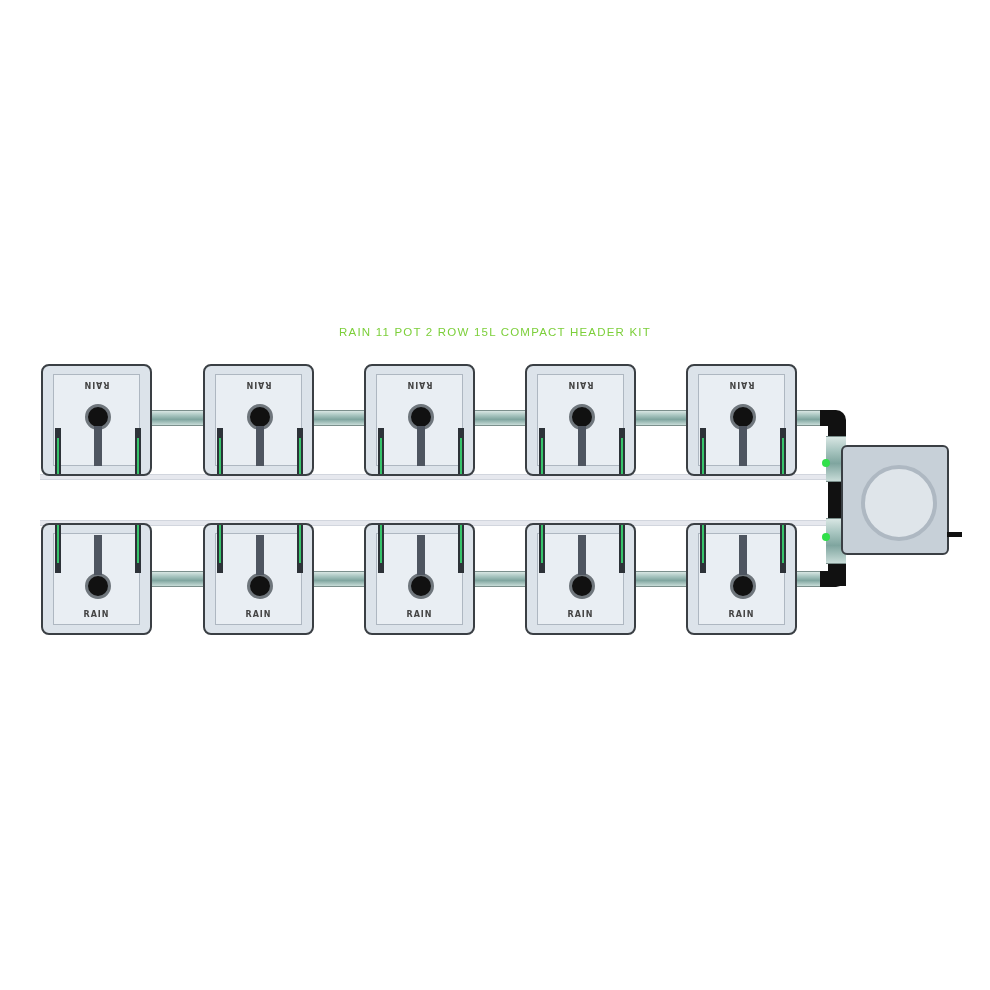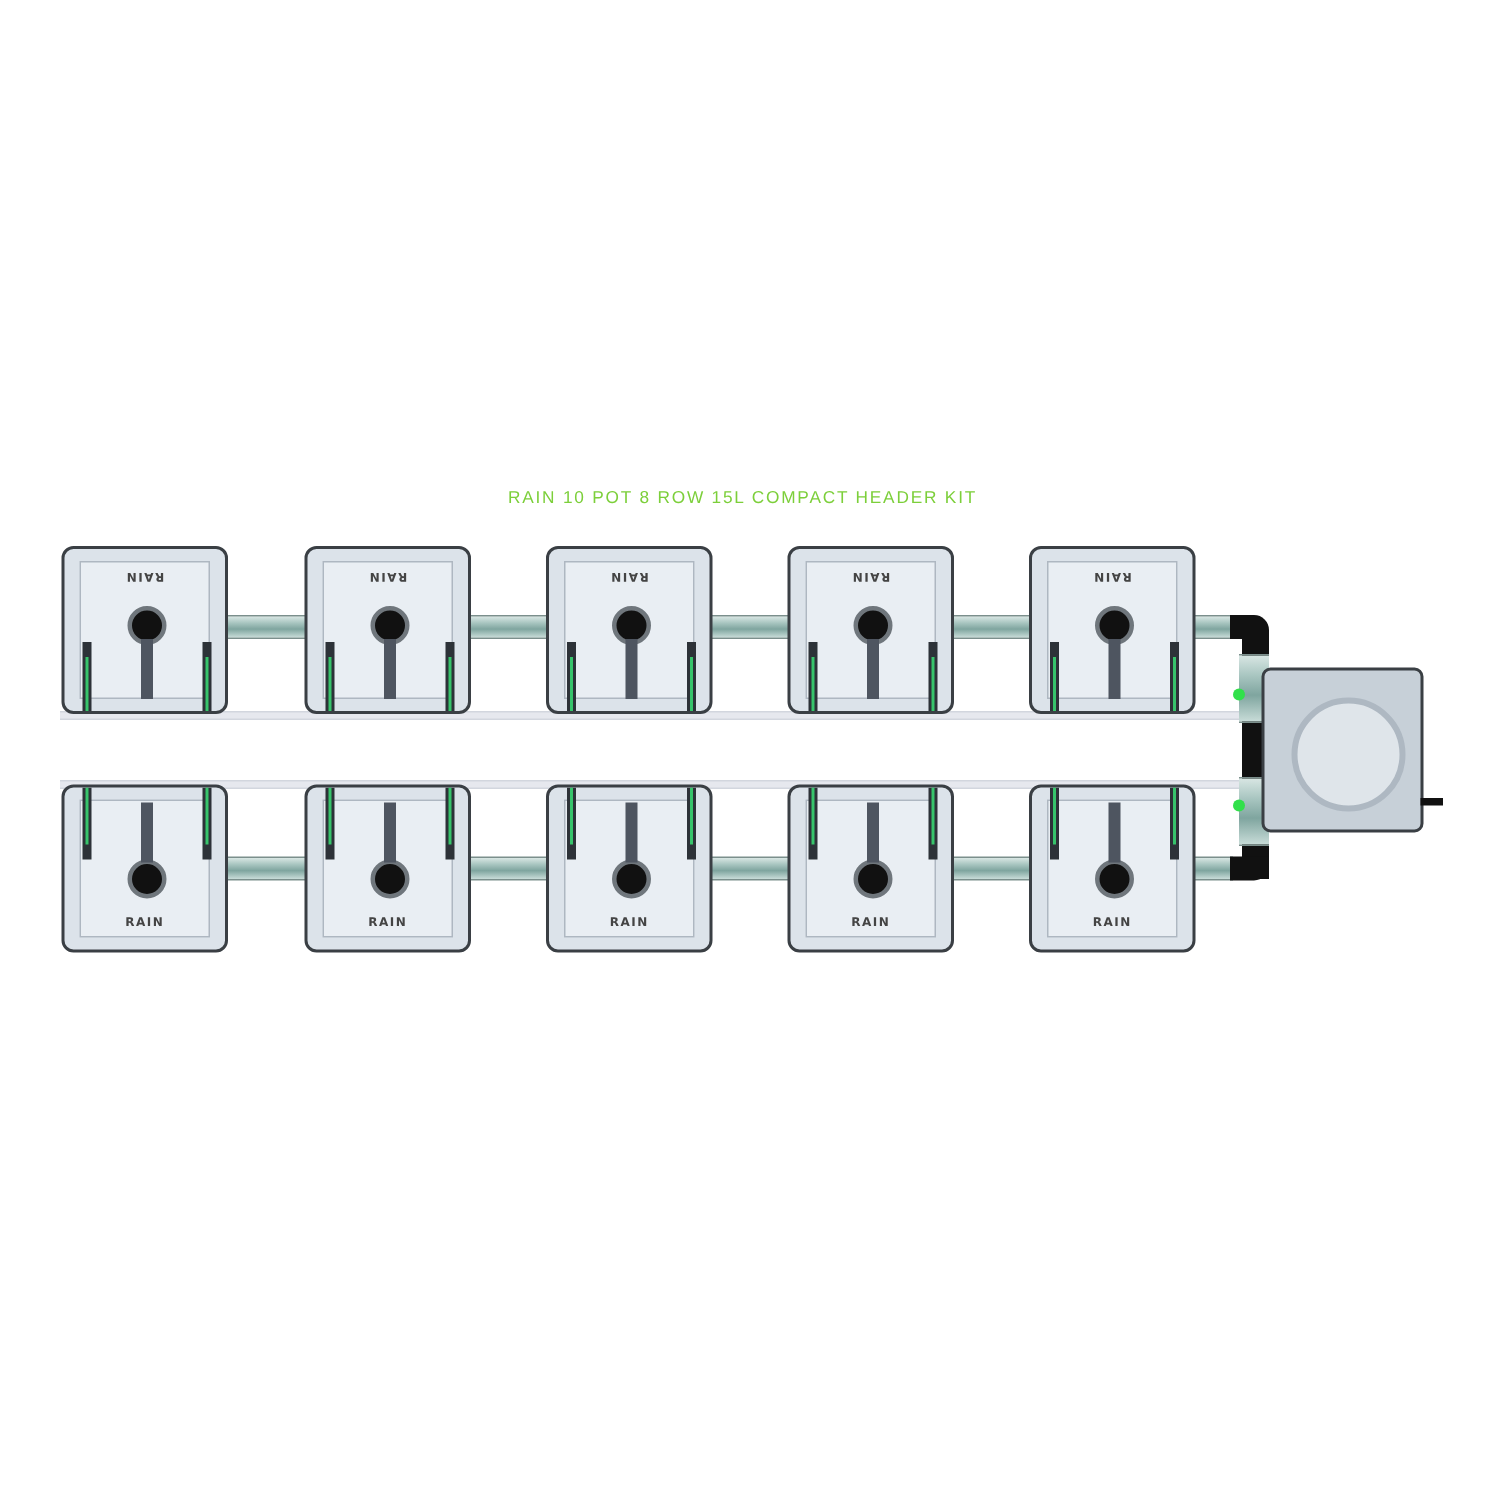--- a/index.html
+++ b/index.html
@@ -15,21 +15,21 @@
   .pot .rail{position:absolute;width:6px;background:#2d3238;}
   .pot .rail i{position:absolute;left:2px;width:2px;background:#37c46b;}
   .hub{position:absolute;left:841px;top:445px;width:108px;height:110px;background:#c7d0d8;border:2px solid #3a3f44;border-radius:6px;box-sizing:border-box;}
   .hub .ring{position:absolute;left:18px;top:18px;width:68px;height:68px;border-radius:50%;background:#dfe5ea;border:4px solid #aeb8c2;}
   .black{position:absolute;background:#111;}
   .green-dot{position:absolute;width:8px;height:8px;border-radius:50%;background:#31e04a;}
 </style>
 </head>
 <body>
 
-<div class="title">RAIN 10 POT 8 ROW 15L COMPACT HEADER KIT</div>
+<div class="title">RAIN 11 POT 2 ROW 15L COMPACT HEADER KIT</div>
 
 <div class="pipe" style="left:150px;top:410px;width:672px;"></div>
 
 <div class="pipe" style="left:150px;top:571px;width:672px;"></div>
 
 <div class="thin" style="left:40px;top:474px;width:790px;"></div>
 <div class="thin" style="left:40px;top:520px;width:790px;"></div>
 
 <div class="black" style="left:820px;top:410px;width:26px;height:16px;border-top-right-radius:10px;"></div>
 <div class="black" style="left:828px;top:420px;width:18px;height:166px;"></div>

